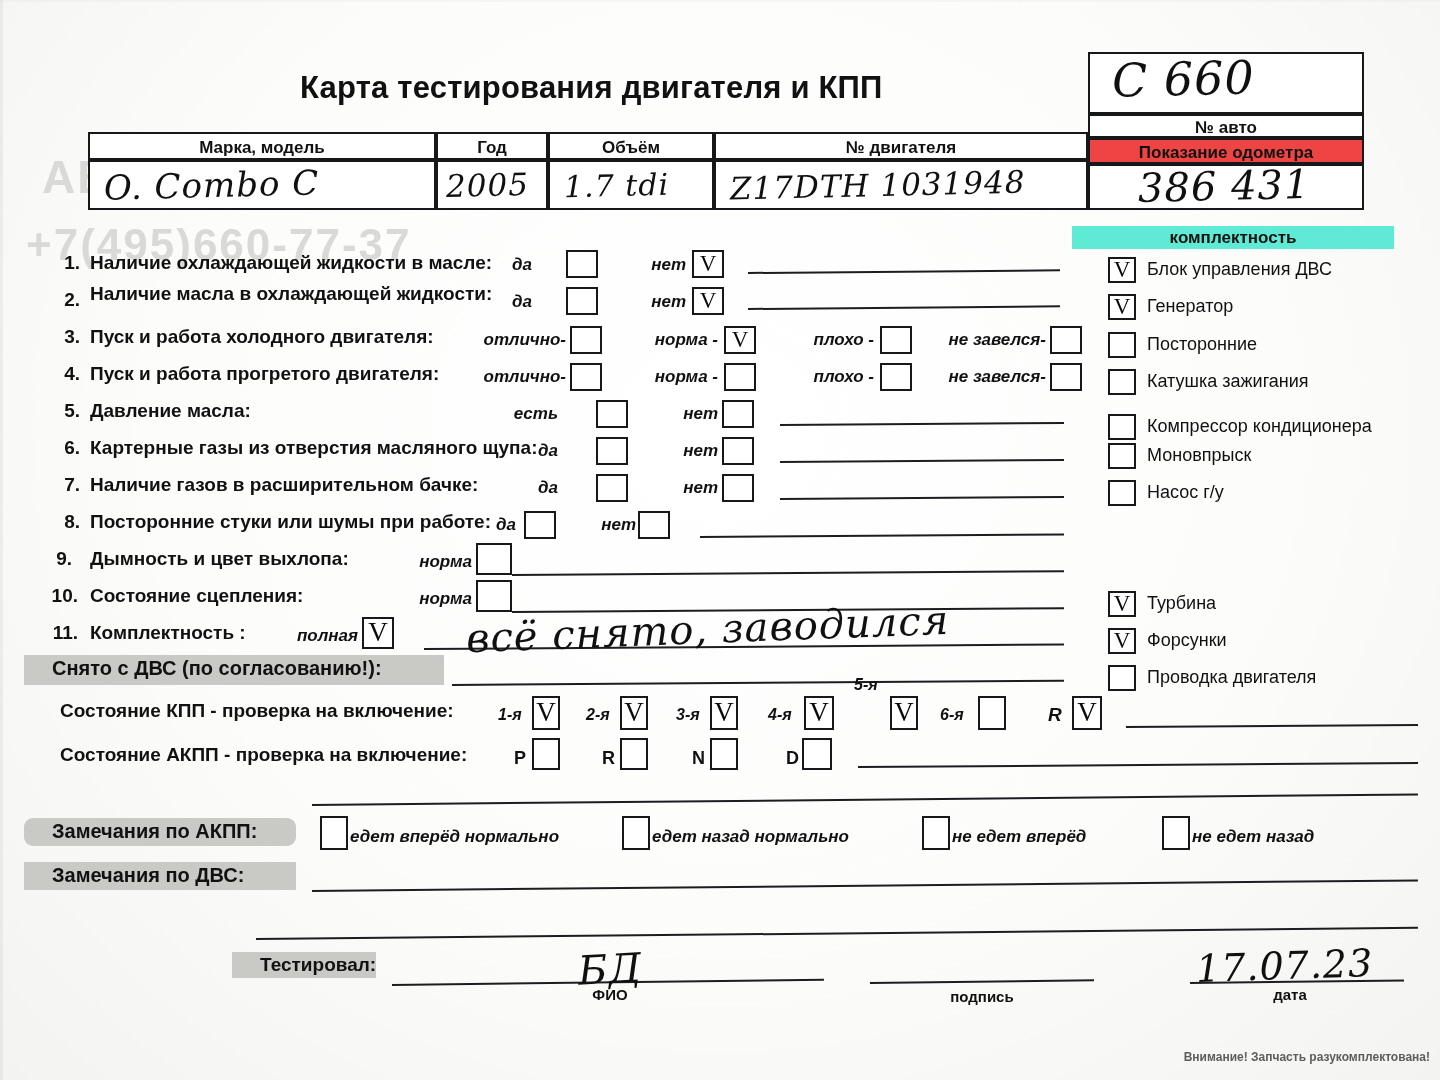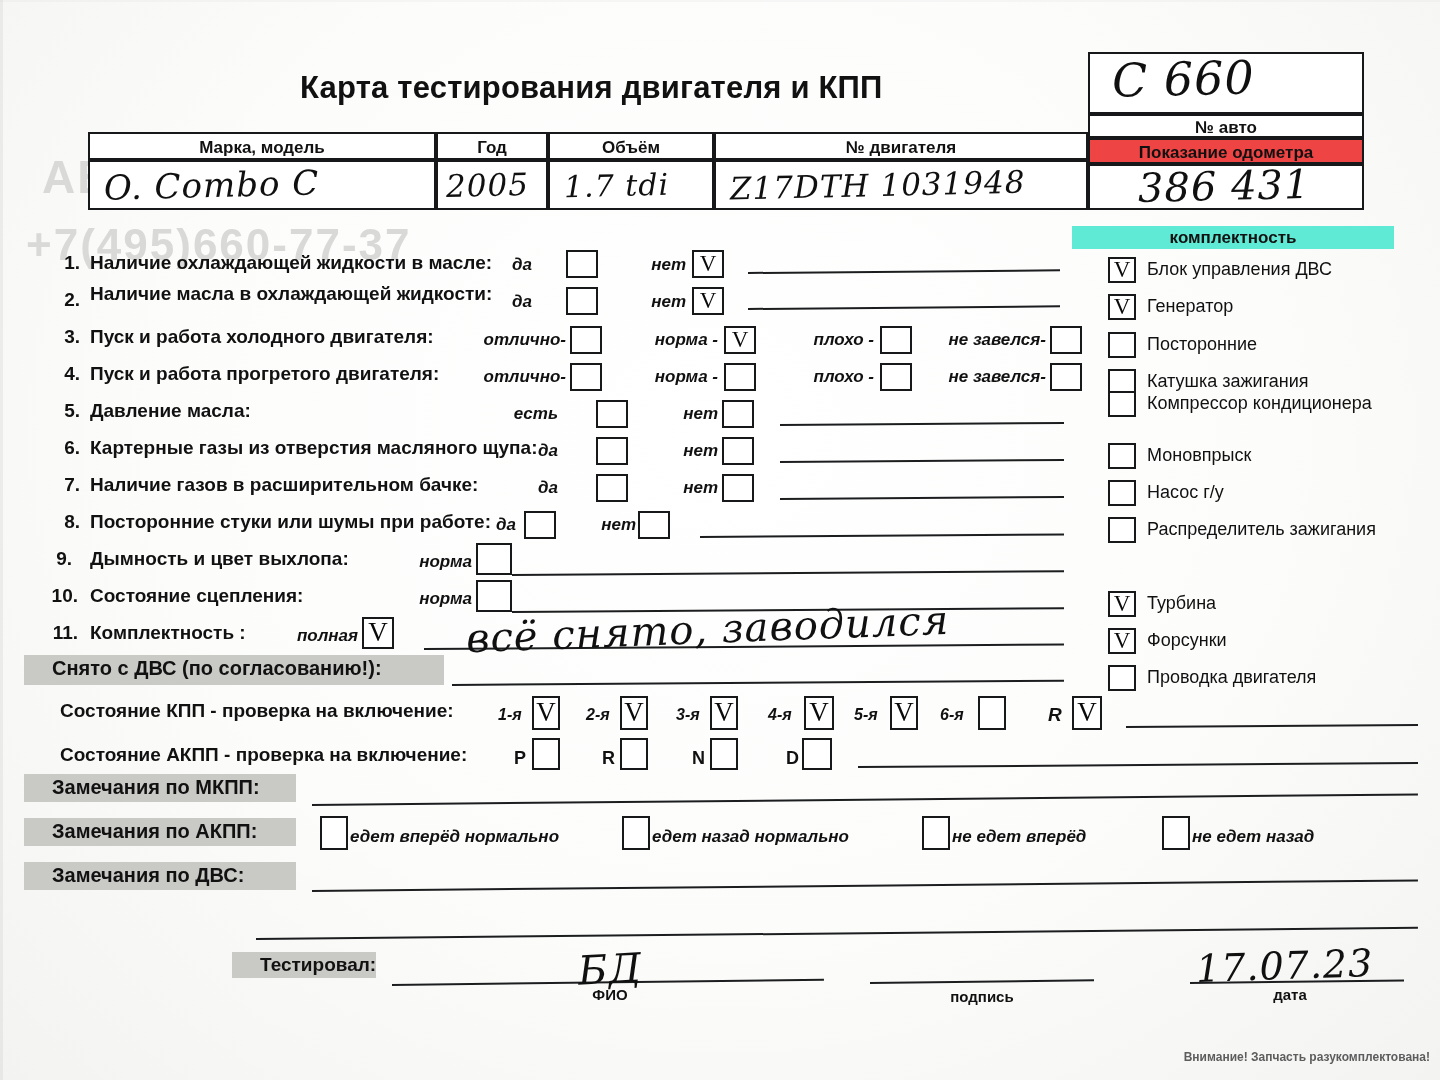--- a/index.html
+++ b/index.html
@@ -339,35 +339,31 @@
     <div class="lbl">Генератор</div>
   </div>
   <div class="kmp-row" style="top:331px;">
     <div class="bx"></div>
     <div class="lbl">Посторонние</div>
   </div>
   <div class="kmp-row" style="top:368px;">
     <div class="bx"></div>
     <div class="lbl">Катушка зажигания</div>
   </div>
-  <div class="kmp-row" style="top:390px;">
+  <div class="kmp-row" style="top:413px;">
     <div class="bx"></div>
     <div class="lbl">Компрессор кондиционера</div>
   </div>
   <div class="kmp-row" style="top:442px;">
     <div class="bx"></div>
     <div class="lbl">Моновпрыск</div>
   </div>
   <div class="kmp-row" style="top:479px;">
     <div class="bx"></div>
     <div class="lbl">Насос г/у</div>
-  </div>
-  <div class="kmp-row" style="top:516px;">
-    <div class="bx"></div>
-    <div class="lbl">Распределитель зажигания</div>
   </div>
   <div class="kmp-row" style="top:590px;">
     <div class="bx">
         <span class="tick small">V</span>
       </div>
     <div class="lbl">Турбина</div>
   </div>
   <div class="kmp-row" style="top:627px;">
     <div class="bx">
         <span class="tick small">V</span>
@@ -395,21 +391,21 @@
         <span class="tick">V</span>
       </div>
     <div class="gear-lbl" style="left:676px;top:706px;">3-я</div>
     <div class="bx" style="position:absolute;left:710px;top:696px;width:28px;height:34px;">
         <span class="tick">V</span>
       </div>
     <div class="gear-lbl" style="left:768px;top:706px;">4-я</div>
     <div class="bx" style="position:absolute;left:804px;top:696px;width:30px;height:34px;">
         <span class="tick">V</span>
       </div>
-    <div class="gear-lbl" style="left:854px;top:706px;">5-я</div>
+    <div class="gear-lbl" style="left:854px;top:676px;">5-я</div>
     <div class="bx" style="position:absolute;left:890px;top:696px;width:28px;height:34px;">
         <span class="tick">V</span>
       </div>
     <div class="gear-lbl" style="left:940px;top:706px;">6-я</div>
     <div class="bx" style="position:absolute;left:978px;top:696px;width:28px;height:34px;"></div>
     <div class="gear-lbl" style="left:1048px;top:704px;font-size:19px;">R</div>
     <div class="bx" style="position:absolute;left:1072px;top:696px;width:30px;height:34px;">
         <span class="tick">V</span>
       </div>
   </div>
@@ -421,26 +417,23 @@
     <div class="bx" style="position:absolute;left:532px;top:738px;width:28px;height:32px;"></div>
     <div class="akpp-lbl" style="left:602px;top:748px;">R</div>
     <div class="bx" style="position:absolute;left:620px;top:738px;width:28px;height:32px;"></div>
     <div class="akpp-lbl" style="left:692px;top:748px;">N</div>
     <div class="bx" style="position:absolute;left:710px;top:738px;width:28px;height:32px;"></div>
     <div class="akpp-lbl" style="left:786px;top:748px;">D</div>
     <div class="bx" style="position:absolute;left:802px;top:738px;width:30px;height:32px;"></div>
   </div>
   <div class="rule" style="left:858px;top:766px;width:560px;transform:rotate(-0.4deg);"></div>
 
-  <div class="bar" style="left:24px;top:774px;width:272px;height:28px;">
-    <span>Замечания по МКПП:</span>
-  </div>
   <div class="rule" style="left:312px;top:804px;width:1106px;transform:rotate(-0.55deg);"></div>
 
-  <div class="bar" style="left:24px;top:818px;width:272px;height:28px;">
+  <div class="bar" style="left:24px;top:818px;width:272px;height:28px;border-radius:9px;">
     <span>Замечания по АКПП:</span>
   </div>
   <div>
     <div class="bx" style="position:absolute;left:320px;top:816px;width:28px;height:34px;"></div>
     <div class="zam-opt" style="left:350px;top:827px;">едет вперёд нормально</div>
     <div class="bx" style="position:absolute;left:622px;top:816px;width:28px;height:34px;"></div>
     <div class="zam-opt" style="left:652px;top:827px;">едет назад нормально</div>
     <div class="bx" style="position:absolute;left:922px;top:816px;width:28px;height:34px;"></div>
     <div class="zam-opt" style="left:952px;top:827px;">не едет вперёд</div>
     <div class="bx" style="position:absolute;left:1162px;top:816px;width:28px;height:34px;"></div>

